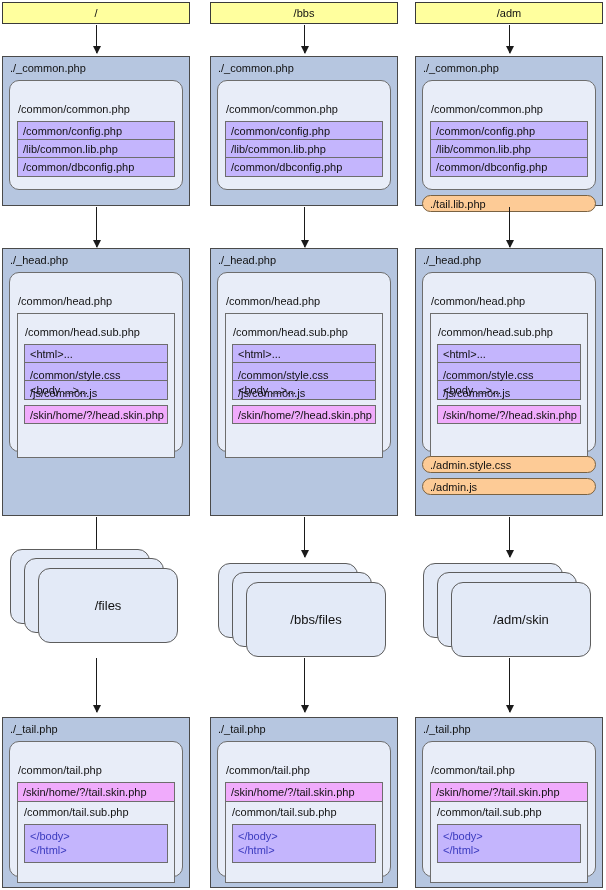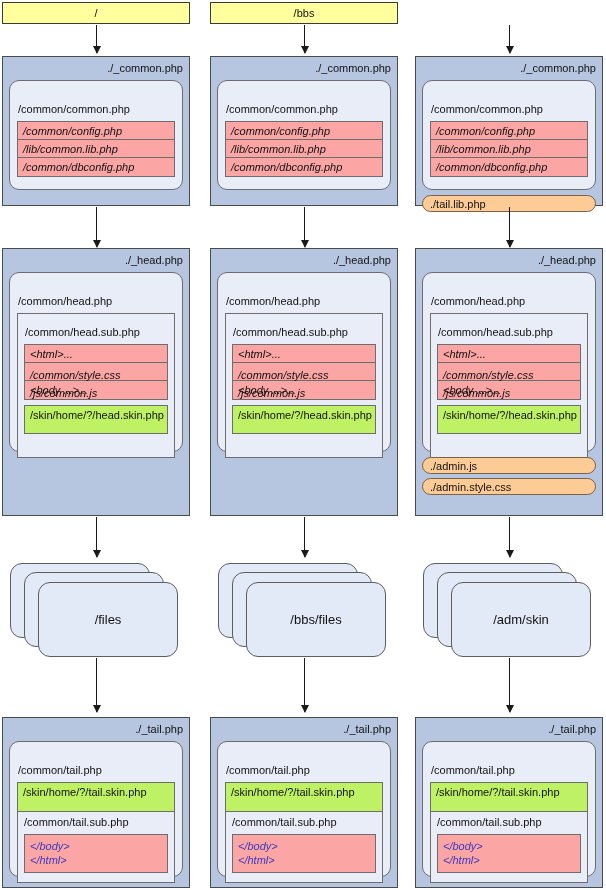--- a/index.html
+++ b/index.html
@@ -26,51 +26,51 @@
     border-left:4px solid transparent;border-right:4px solid transparent;
     border-top:8px solid #1a1a1a;
   }
 
   
   .panel{
     position:absolute;left:0;width:188px;
     background:#b6c6e0;border:1px solid #4a4a4a;box-sizing:border-box;
     padding:5px 6px 6px 6px;
   }
-  .panel-title{font-size:11px;color:#111;margin:0 0 5px 1px;line-height:13px;text-align:right;}
+  .panel-title{font-size:11px;color:#111;margin:0 0 5px 1px;line-height:13px;}
 
   
   .round{
     background:#e8edf8;border:1px solid #6d6d6d;border-radius:10px;
     box-sizing:border-box;padding:5px 7px 7px 7px;
   }
   .round > .lbl{font-size:11px;color:#111;margin:17px 0 5px 1px;line-height:13px;}
 
   
   .sq{
     background:#e8edf8;border:1px solid #6d6d6d;box-sizing:border-box;
     padding:4px 6px 6px 6px;
   }
   .sq > .lbl{font-size:11px;color:#111;margin:8px 0 5px 1px;line-height:13px;}
 
   
-  .rows{border:1px solid #6d6d6d;box-sizing:border-box;background:#fca5a5;font-style:italic;}
+  .rows{border:1px solid #6d6d6d;box-sizing:border-box;background:#c4b5fd;}
   .rows .row{
     border-bottom:1px solid #6d6d6d;height:18px;line-height:18px;
     padding-left:5px;font-size:11px;color:#111;box-sizing:border-box;
   }
   .rows .row:last-child{border-bottom:none;}
 
   
   .tagrow{color:#3b3bbf;}
   .multirow{height:auto;line-height:14px;padding:3px 0 4px 5px;}
 
   
-  .gold{background:#bef264;border:1px solid #6d6d6d;box-sizing:border-box;
-        height:29px;line-height:19px;padding-left:5px;font-size:11px;color:#111;}
+  .gold{background:#f0abfc;border:1px solid #6d6d6d;box-sizing:border-box;
+        height:19px;line-height:19px;padding-left:5px;font-size:11px;color:#111;}
   .pill{
     background:#fdcb96;border:1px solid #7a6242;border-radius:9px;
     height:17px;line-height:16px;padding-left:7px;font-size:11px;color:#111;
     box-sizing:border-box;
   }
 
   
   .stack{position:absolute;left:8px;width:175px;height:100px;}
   .card{
     position:absolute;width:140px;height:75px;background:#e3eaf7;
@@ -116,21 +116,21 @@
 /js/common.js</div>
           <div class="row tagrow">&lt;body ...&gt;...</div>
         </div>
         <div class="gold" style="margin-top:5px;">/skin/home/?/head.skin.php</div>
       </div>
     </div>
   </div>
 
   <div class="arrow" style="top:517px;height:40px;"></div>
 
-  <div class="stack" style="top:563px;">
+  <div class="stack" style="top:549px;">
     <div class="card b1"></div>
     <div class="card b2"></div>
     <div class="card b3">/files</div>
   </div>
 
   <div class="arrow" style="top:658px;height:54px;"></div>
 
   <div class="panel" style="top:717px;height:171px;">
     <div class="panel-title">./_tail.php</div>
     <div class="round" style="height:136px;">
@@ -201,20 +201,21 @@
         <div class="lbl" style="margin:4px 0 5px 6px;">/common/tail.sub.php</div>
         <div class="rows multirow" style="margin:0 6px;white-space:pre;padding:4px 0 5px 5px;color:#3b3bbf;line-height:14px;">&lt;/body&gt;
 &lt;/html&gt;</div>
       </div>
     </div>
   </div>
 </div>
 
 <div class="col c3">
 
+  <div class="root-box">/adm</div>
 
   <div class="arrow" style="top:25px;height:28px;"></div>
 
   <div class="panel" style="top:56px;height:150px;">
     <div class="panel-title">./_common.php</div>
     <div class="round" style="height:110px;">
       <div class="lbl">/common/common.php</div>
       <div class="rows">
         <div class="row">/common/config.php</div>
         <div class="row">/lib/common.lib.php</div>
@@ -234,22 +235,22 @@
         <div class="lbl">/common/head.sub.php</div>
         <div class="rows">
           <div class="row tagrow">&lt;html&gt;...</div>
           <div class="row multirow" style="white-space:pre;">/common/style.css
 /js/common.js</div>
           <div class="row tagrow">&lt;body ...&gt;...</div>
         </div>
         <div class="gold" style="margin-top:5px;">/skin/home/?/head.skin.php</div>
       </div>
     </div>
+    <div class="pill" style="margin-top:4px;">./admin.style.css</div>
     <div class="pill" style="margin-top:5px;">./admin.js</div>
-    <div class="pill" style="margin-top:4px;">./admin.style.css</div>
   </div>
 
   <div class="arrow" style="top:517px;height:40px;"></div>
 
   <div class="stack" style="top:563px;">
     <div class="card b1"></div>
     <div class="card b2"></div>
     <div class="card b3">/adm/skin</div>
   </div>
 

